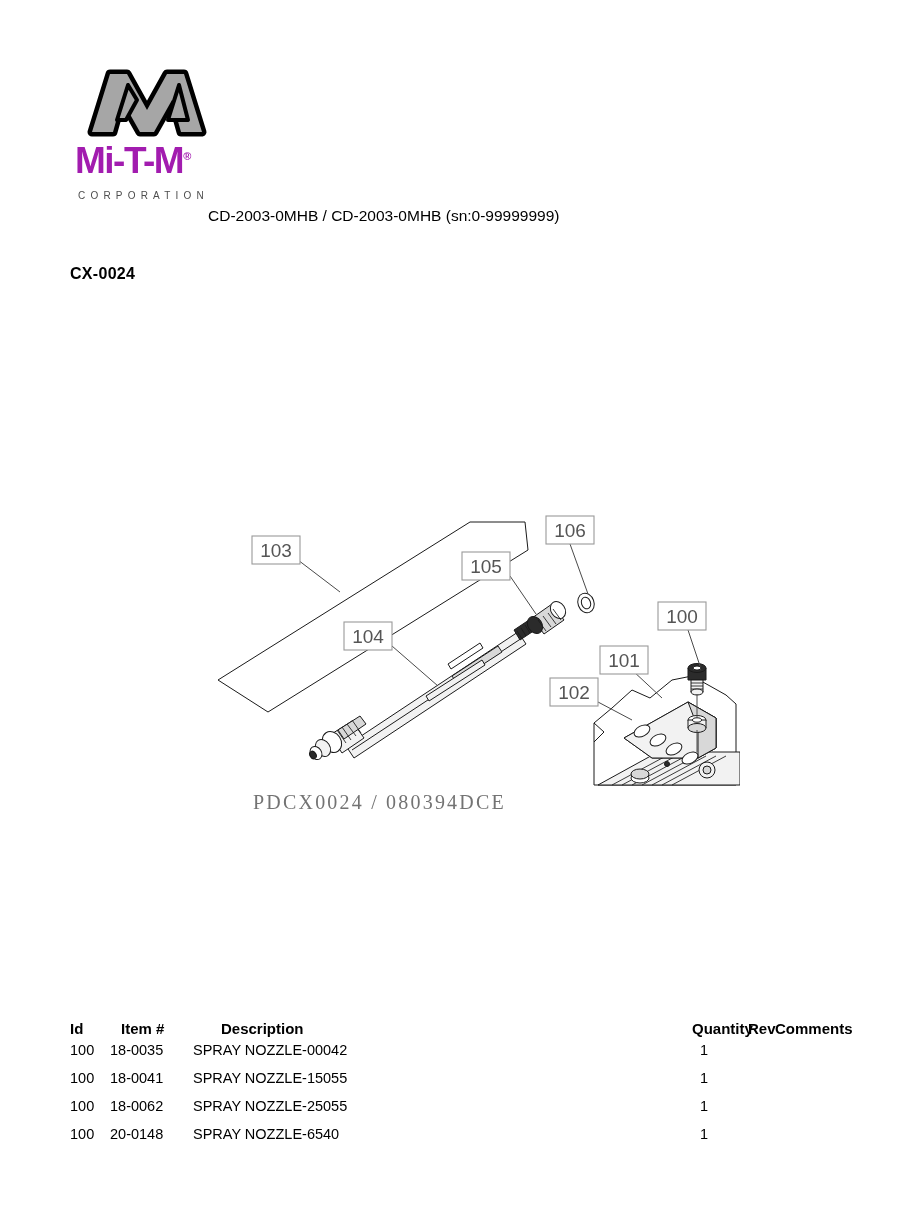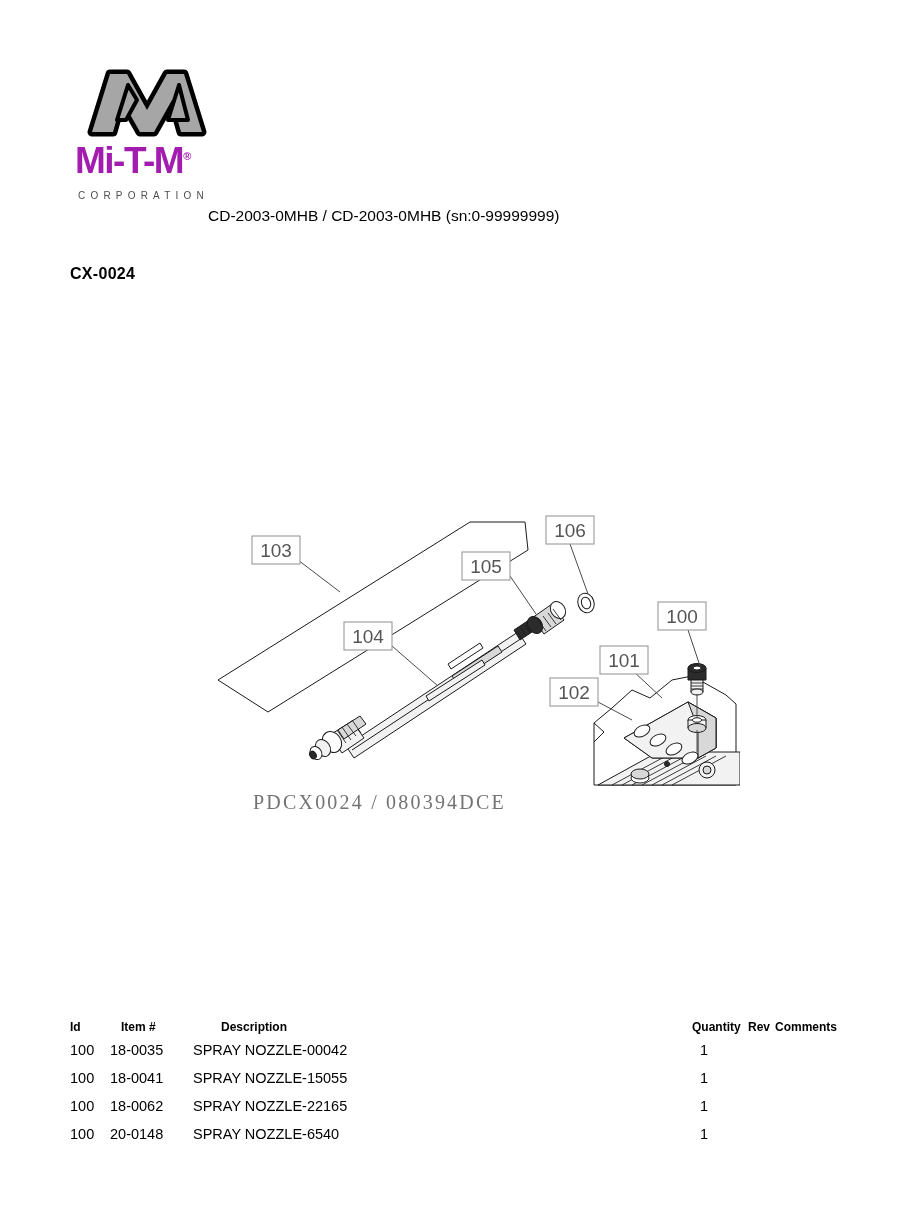--- a/index.html
+++ b/index.html
@@ -140,21 +140,21 @@
   }
   .c-id      { position: absolute; left: 70px;  width: 34px; text-align: left; }
   .c-item    { position: absolute; left: 110px; width: 80px; text-align: left; }
   .c-desc    { position: absolute; left: 193px; text-align: left; }
   .c-qty     { position: absolute; left: 693px; width: 40px; text-align: left; }
   .c-rev     { position: absolute; left: 745px; width: 22px; text-align: right; }
   .c-com     { position: absolute; left: 779px; text-align: center; }
 
   .hdr-row { height: 22px; }
   .hdr-row span {
-    font-size: 12px;
+    font-size: 15px;
     font-weight: bold;
     color: #000;
     white-space: nowrap;
   }
   .hdr-row .c-id   { left: 70px; }
   .hdr-row .c-item { left: 110px; padding-left: 11px; }
   .hdr-row .c-desc { left: 193px; padding-left: 28px; }
   .hdr-row .c-qty  { left: 692px; }
   .hdr-row .c-rev  { left: 748px; }
   .hdr-row .c-com  { left: 775px; }
@@ -356,21 +356,21 @@
     <span class="c-item">18-0041</span>
     <span class="c-desc">SPRAY NOZZLE-15055</span>
     <span class="c-qty">1</span>
     <span class="c-rev"></span>
     <span class="c-com"></span>
   </div>
 
   <div class="tbl-row data-row">
     <span class="c-id">100</span>
     <span class="c-item">18-0062</span>
-    <span class="c-desc">SPRAY NOZZLE-22165</span>
+    <span class="c-desc">SPRAY NOZZLE-25055</span>
     <span class="c-qty">1</span>
     <span class="c-rev"></span>
     <span class="c-com"></span>
   </div>
 
   <div class="tbl-row data-row">
     <span class="c-id">100</span>
     <span class="c-item">20-0148</span>
     <span class="c-desc">SPRAY NOZZLE-6540</span>
     <span class="c-qty">1</span>

